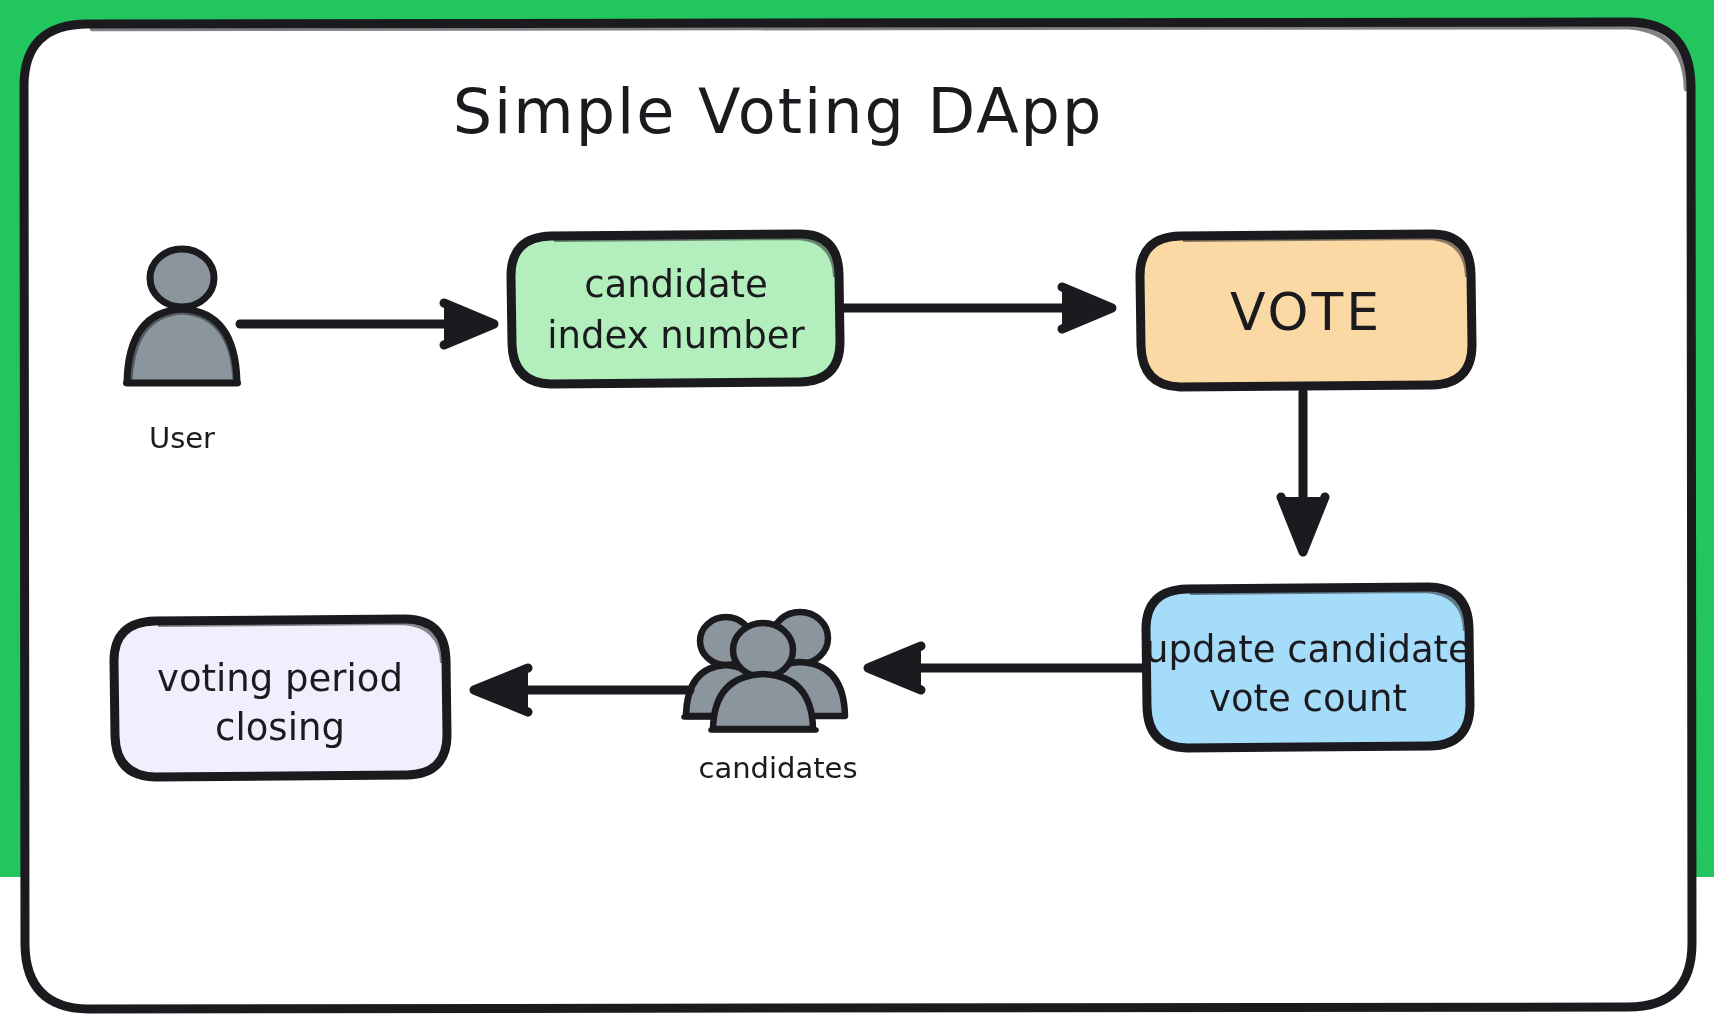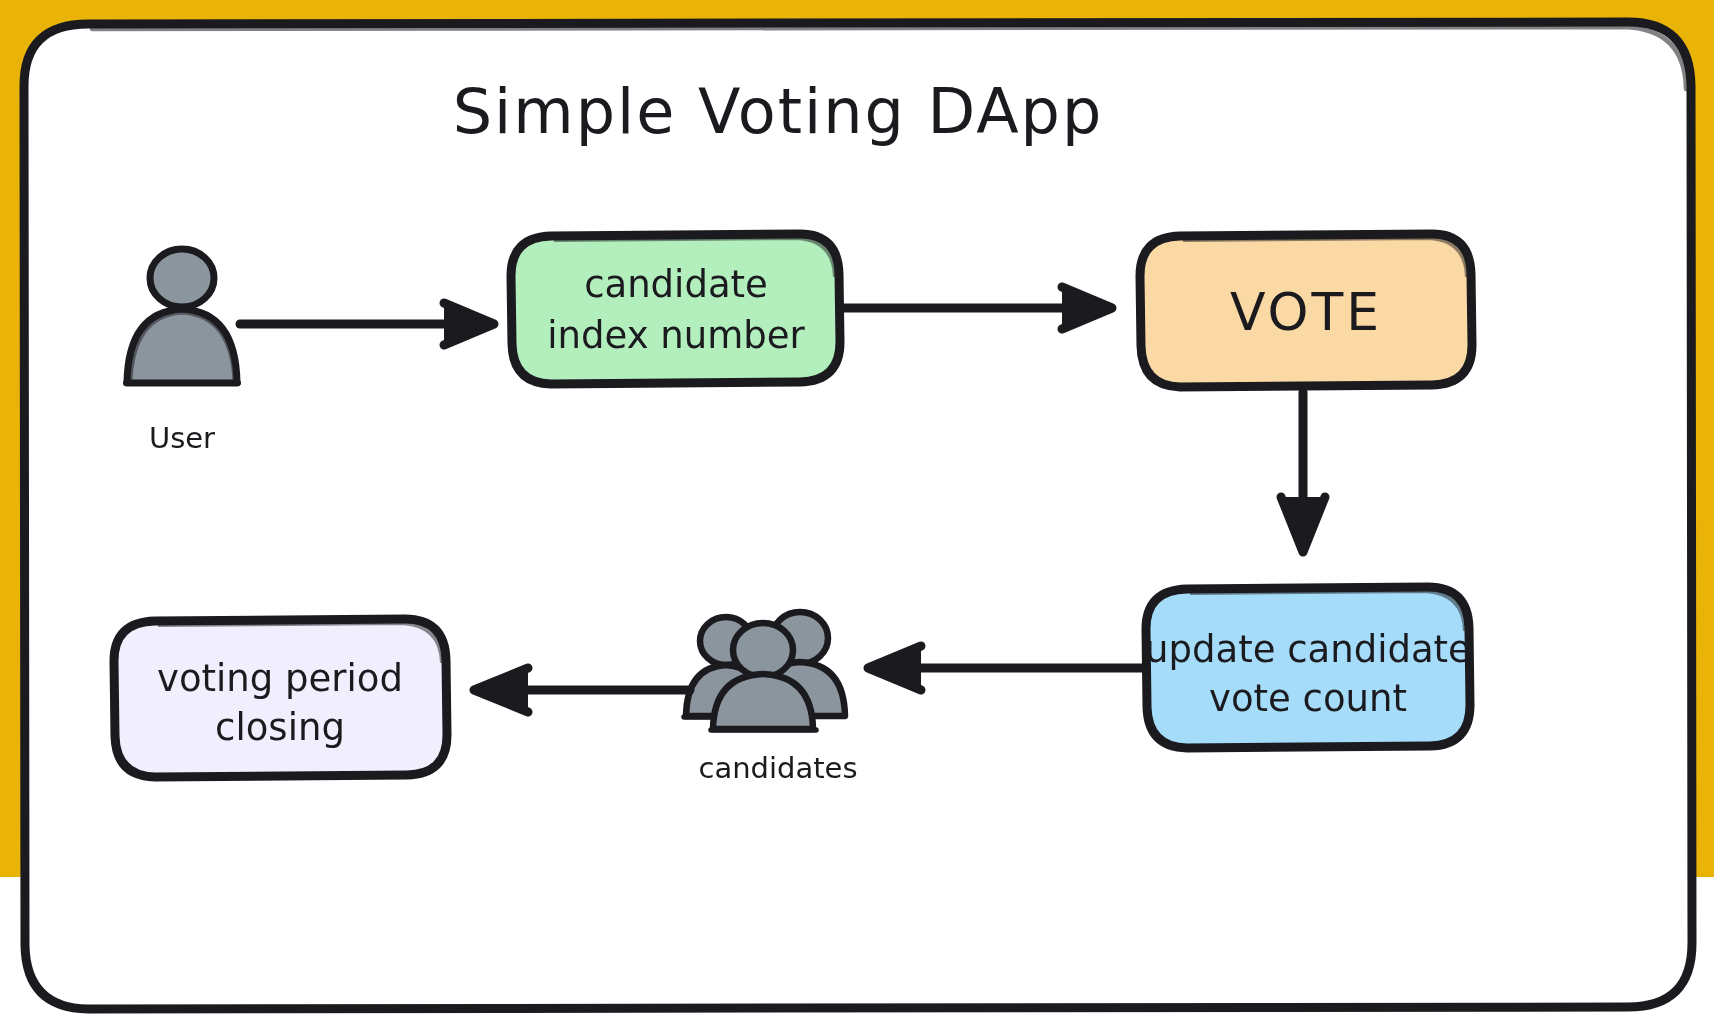--- a/index.html
+++ b/index.html
@@ -10,21 +10,21 @@
   body {
     width: 1714px;
     height: 1031px;
     font-family: "DejaVu Sans", sans-serif;
     overflow: hidden;
   }
   #canvas {
     position: relative;
     width: 1714px;
     height: 877px;
-    background: #eab308;
+    background: #22c55e;
   }
   svg#scene {
     position: absolute;
     left: 0;
     top: 0;
     width: 1714px;
     height: 1031px;
   }
   .hand-text {
     font-family: "DejaVu Sans", sans-serif;

